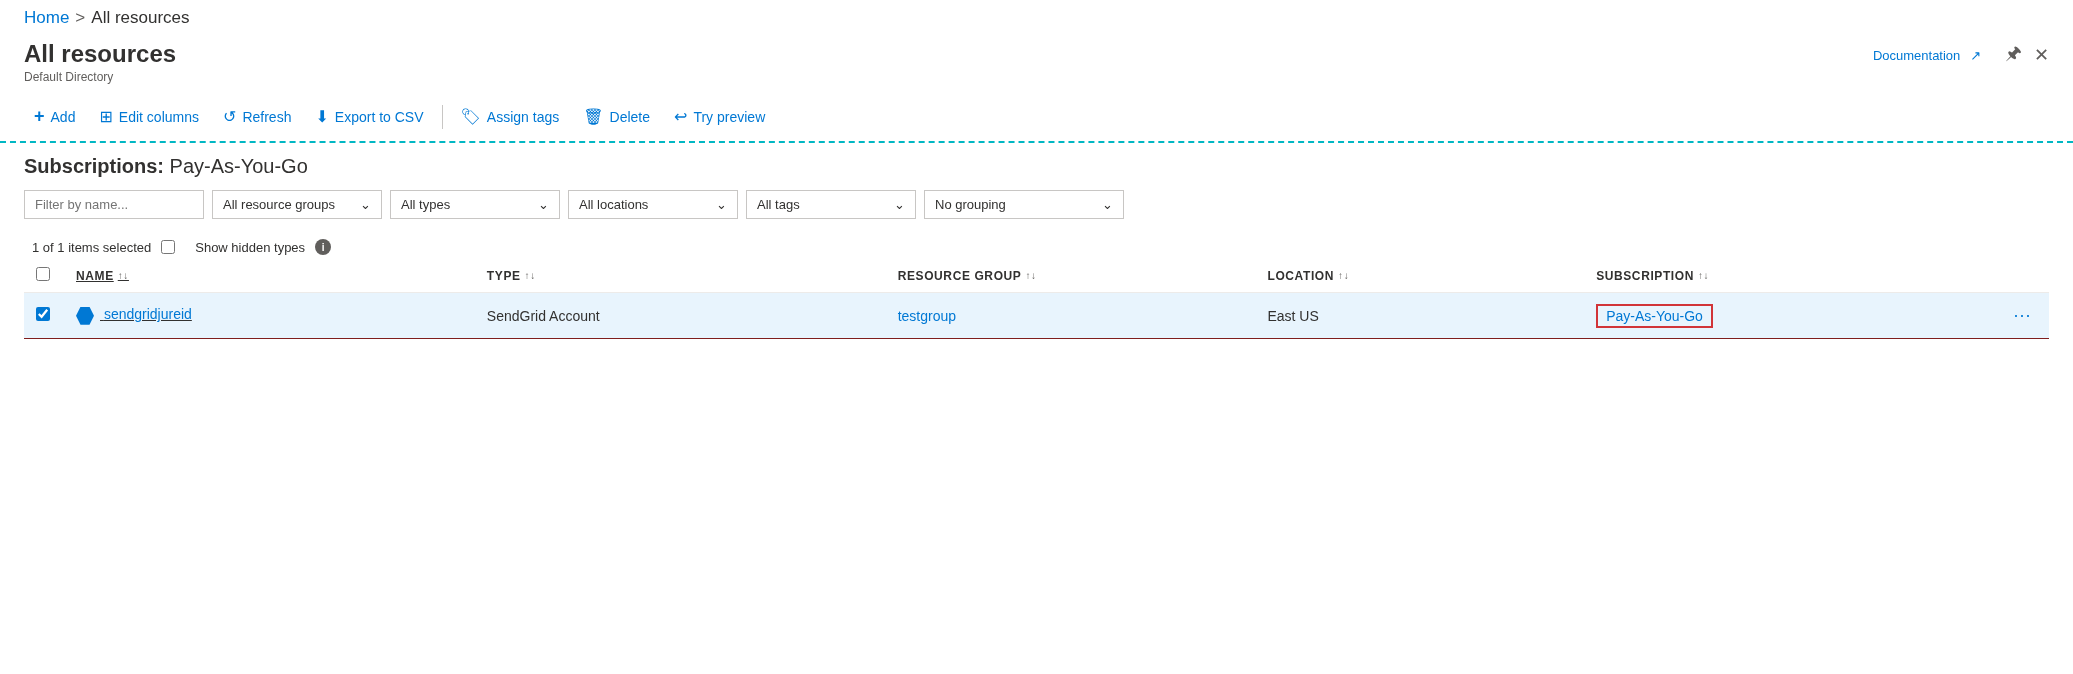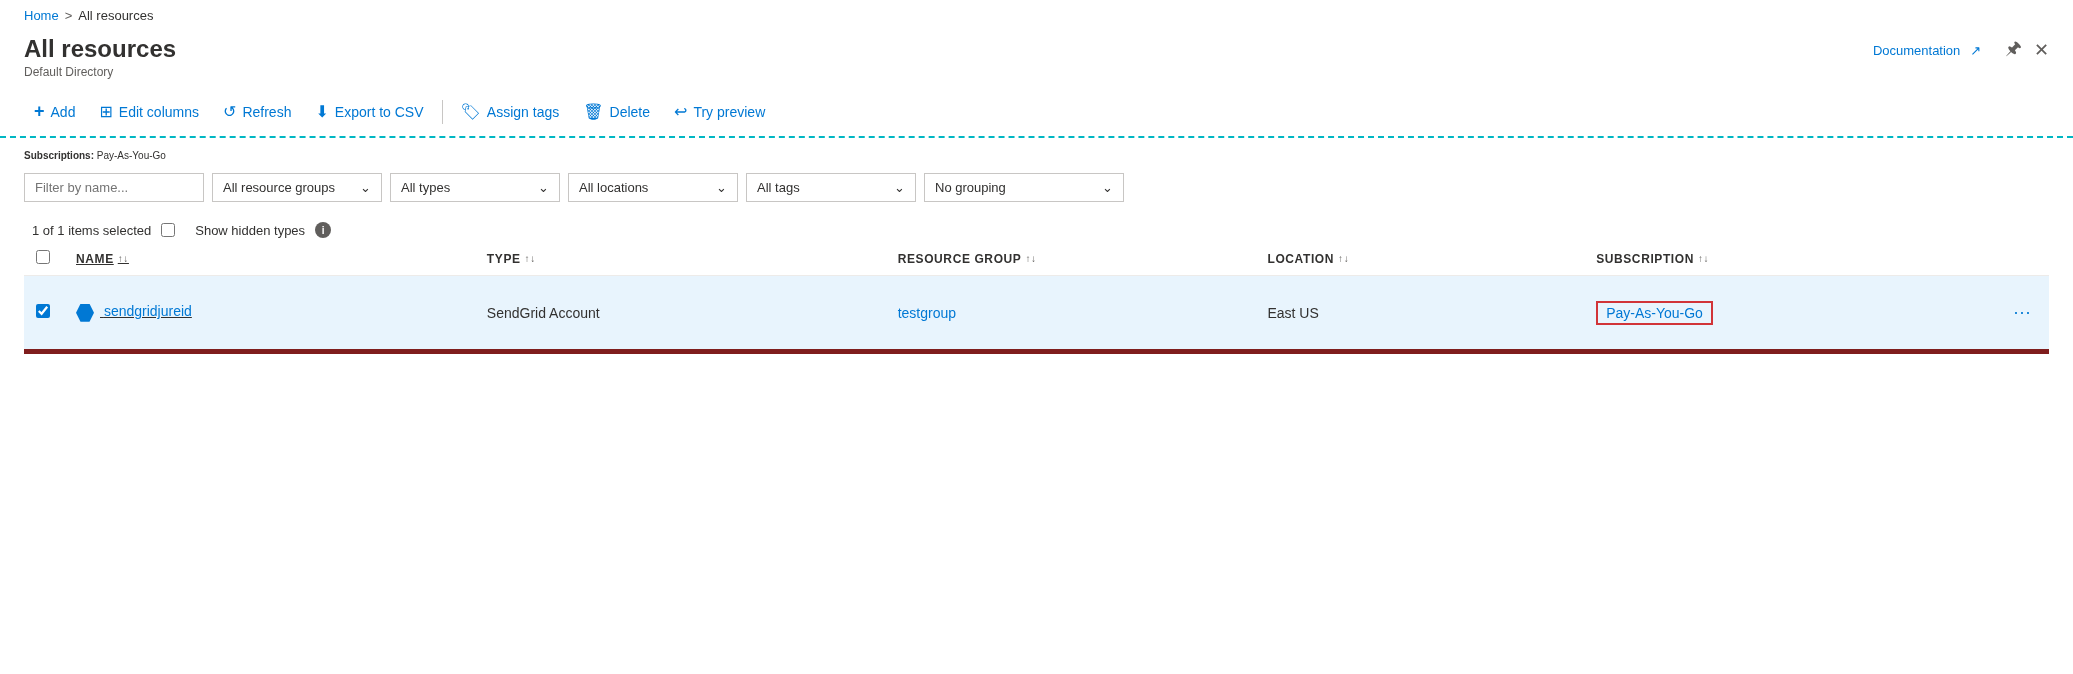--- a/index.html
+++ b/index.html
@@ -1,52 +1,52 @@
 <!DOCTYPE html>
 <html><head>
   <meta charset="utf-8">
   <style>
     * { box-sizing: border-box; margin: 0; padding: 0; }
     body { font-family: 'Segoe UI', Arial, sans-serif; font-size: 14px; background: #fff; color: #323130; }
 
-    .breadcrumb { display: flex; align-items: center; padding: 8px 24px; font-size: 13px; color: #323130; }
+    .breadcrumb { display: flex; align-items: center; padding: 8px 24px; font-size: 17px; color: #323130; }
     .breadcrumb a { color: #0078d4; text-decoration: none; }
     .breadcrumb-sep { margin: 0 6px; color: #605e5c; }
 
     .header-row { display: flex; align-items: flex-start; justify-content: space-between; padding: 4px 24px 8px; }
     .header-left h1 { font-size: 24px; font-weight: 600; color: #323130; }
     .header-left .subtitle { font-size: 12px; color: #605e5c; margin-top: 2px; }
     .header-right { display: flex; align-items: center; gap: 16px; }
     .header-right a { color: #0078d4; text-decoration: none; font-size: 13px; display: flex; align-items: center; gap: 10px; }
     .header-icons { display: flex; align-items: center; gap: 12px; margin-left: 8px; }
     .header-icon { font-size: 18px; color: #605e5c; cursor: pointer; }
 
     .toolbar { display: flex; align-items: center; padding: 8px 24px; gap: 4px; border-bottom: 2px dashed #00b7c3; }
     .toolbar-btn { display: flex; align-items: center; gap: 6px; padding: 6px 10px; background: none; border: none; cursor: pointer; font-size: 14px; color: #0078d4; font-family: inherit; }
     .toolbar-btn .icon { font-size: 16px; }
     .toolbar-divider { width: 1px; height: 24px; background: #c8c6c4; margin: 0 4px; }
 
     .filters-section { padding: 12px 24px; }
-    .subscriptions-label { font-size: 10px; margin-bottom: 12px; }
+    .subscriptions-label { font-size: 20px; margin-bottom: 12px; }
     .subscriptions-label strong { font-weight: 600; }
 
     .filter-row { display: flex; align-items: center; gap: 8px; flex-wrap: wrap; }
     .filter-input { border: 1px solid #c8c6c4; padding: 6px 10px; font-size: 13px; width: 180px; font-family: inherit; color: #605e5c; outline: none; }
     .filter-select { border: 1px solid #c8c6c4; padding: 6px 10px; font-size: 13px; font-family: inherit; background: #fff; cursor: pointer; display: flex; align-items: center; gap: 8px; min-width: 170px; justify-content: space-between; outline: none; }
 
     .items-row { display: flex; align-items: center; gap: 10px; padding: 8px 32px 4px; font-size: 13px; }
     .checkbox-label { display: flex; align-items: center; gap: 20px; cursor: pointer; }
     .checkbox-label input { width: 14px; height: 14px; cursor: pointer; }
     .info-icon { display: inline-flex; align-items: center; justify-content: center; width: 16px; height: 16px; border-radius: 50%; background: #605e5c; color: #fff; font-size: 10px; font-weight: bold; cursor: pointer; }
 
     .table-container { padding: 0 24px; }
     .data-table { width: 100%; border-collapse: collapse; }
     .data-table th { font-size: 12px; font-weight: 600; color: #323130; padding: 8px 12px; text-align: left; border-bottom: 1px solid #edebe9; letter-spacing: 0.05em; }
     .data-table th .sort-icon { display: inline-block; margin-left: 4px; color: #605e5c; font-size: 10px; }
-    .data-table td { padding: 24px 12px; font-size: 14px; border-bottom: 5px solid #7f1d1d; }
+    .data-table td { padding: 10px 12px; font-size: 14px; border-bottom: 1px solid #7f1d1d; }
     .data-table .col-checkbox { width: 40px; }
     .data-table .col-name { min-width: 200px; text-decoration: underline; }
     .data-table .col-type { min-width: 200px; }
     .data-table .col-rg { min-width: 180px; }
     .data-table .col-location { min-width: 160px; }
     .data-table .col-sub { min-width: 200px; }
     .data-table .col-more { width: 40px; }
 
     .row-selected { background: #e8f4fd; }
     .link-blue { color: #0078d4; text-decoration: none; cursor: pointer; }

